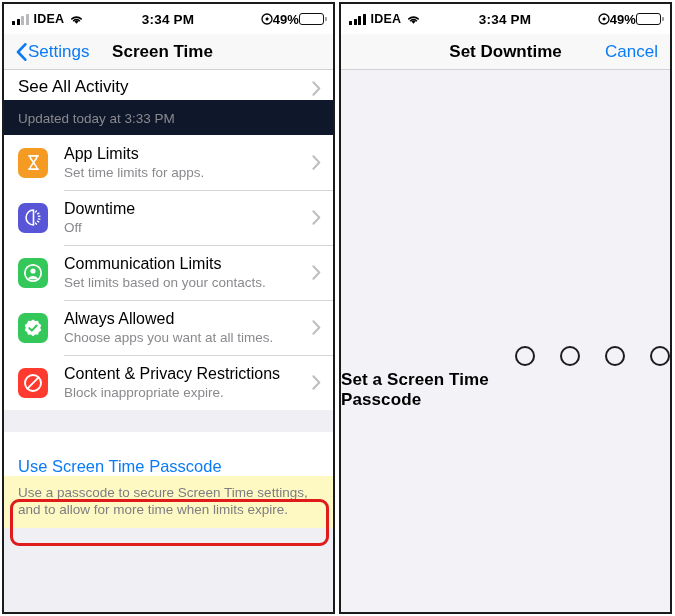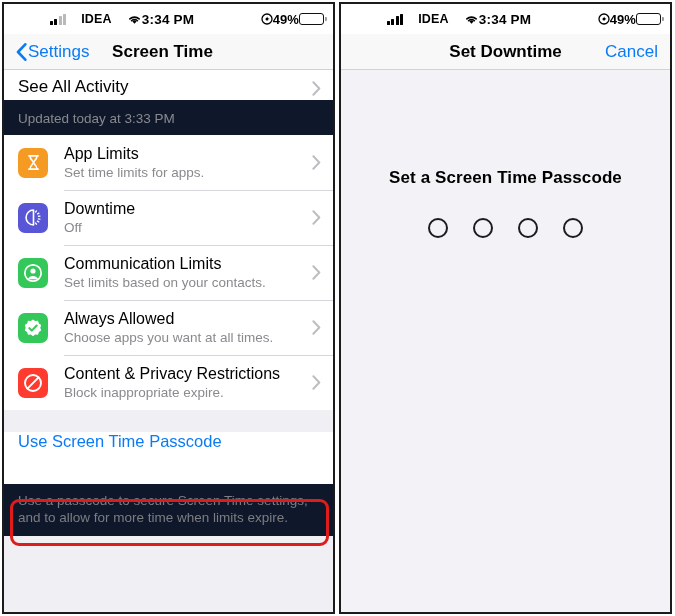--- a/index.html
+++ b/index.html
@@ -46,24 +46,23 @@
     box-sizing: border-box;
     background: #ffffff;
     font-size: 13px;
     font-weight: bold;
     color: #000000;
     letter-spacing: 0.1px;
   }
   .sb-left {
     display: flex;
     align-items: center;
-    gap: 15px;
+    gap: 5px;
     flex: 1 1 0;
     min-width: 0;
-    justify-content: flex-end;
   }
   .sb-center {
     flex: 0 0 auto;
     text-align: center;
     font-size: 13.5px;
     font-weight: bold;
     letter-spacing: 0.2px;
   }
   .sb-right {
     display: flex;
@@ -250,29 +249,29 @@
     font-size: 13.5px;
     color: #8a8a8e;
     background: #0f172a;
     box-sizing: border-box;
   }
   .group-footer {
     padding: 8px 14px 10px;
     font-size: 13.5px;
     color: #7d7d82;
     line-height: 17px;
-    background: #0f172a;
+    background: #fef9c3;
     box-sizing: border-box;
   }
   .spacer-22 { height: 22px; background: #efeff4; }
 
   .passcode-row {
-    height: 52px;
-    display: flex;
-    align-items: flex-start;
+    height: 44px;
+    display: flex;
+    align-items: flex-end;
     padding: 0 14px;
     background: #fff;
     box-sizing: border-box;
     cursor: pointer;
   }
   .passcode-row .label {
     font-size: 16.5px;
     color: #0a7bf5;
   }
 
@@ -288,21 +287,21 @@
     box-sizing: border-box;
     pointer-events: none;
     z-index: 5;
   }
 
   
   .passcode-screen {
     height: calc(100% - 66px);
     background: #f2f2f7;
     display: flex;
-    flex-direction: column;
+    flex-direction: row;
     align-items: center;
     box-sizing: border-box;
   }
   .passcode-title {
     margin-top: 98px;
     font-size: 17px;
     font-weight: bold;
     color: #000;
     letter-spacing: 0.1px;
   }

